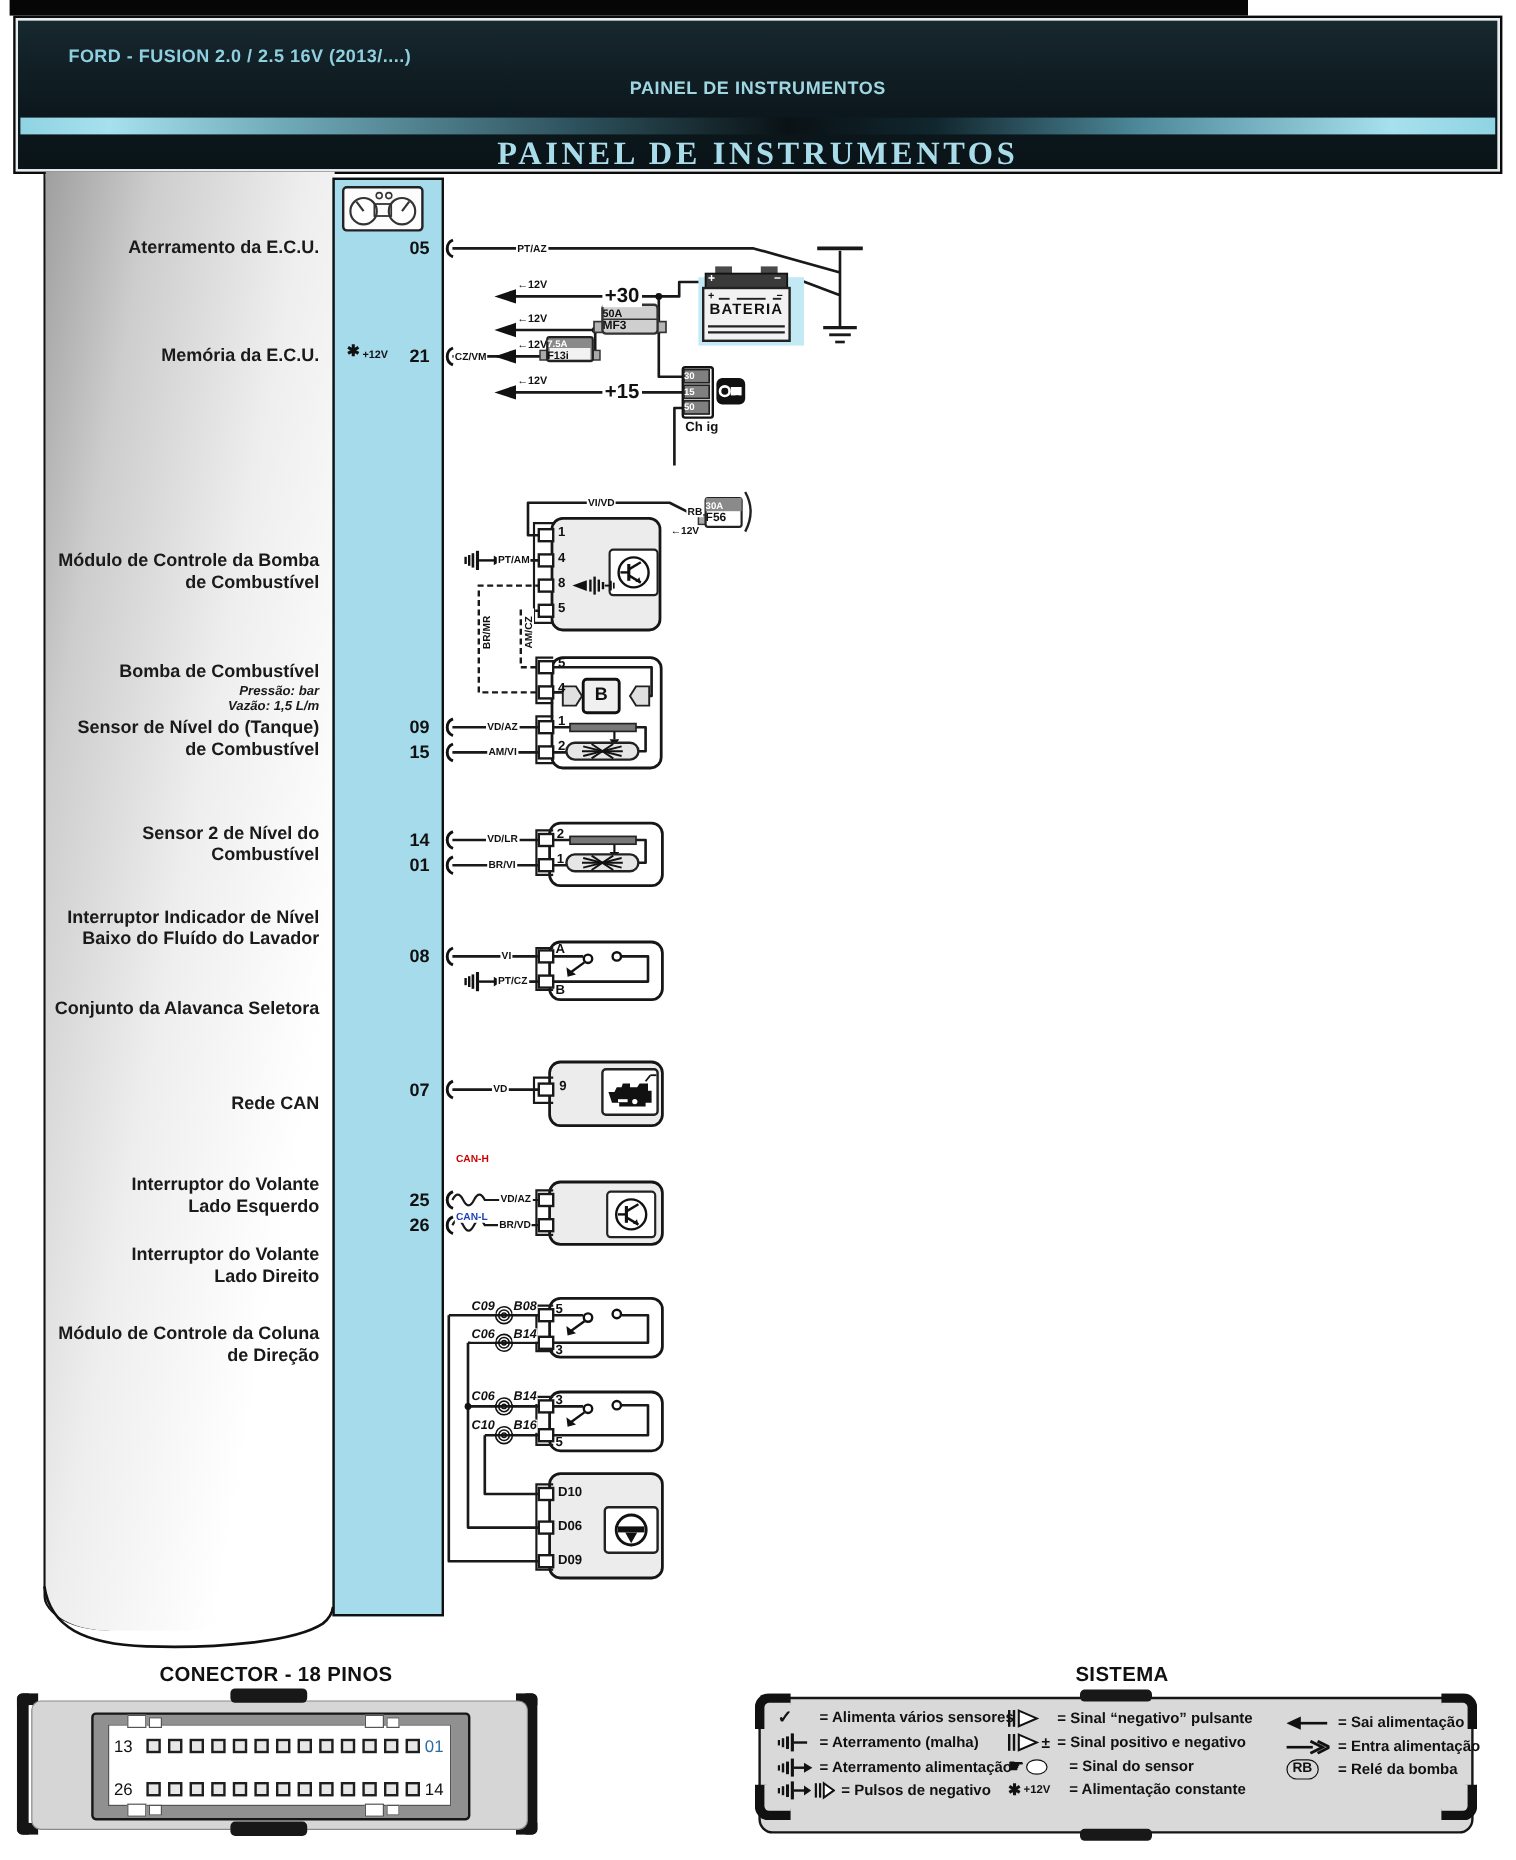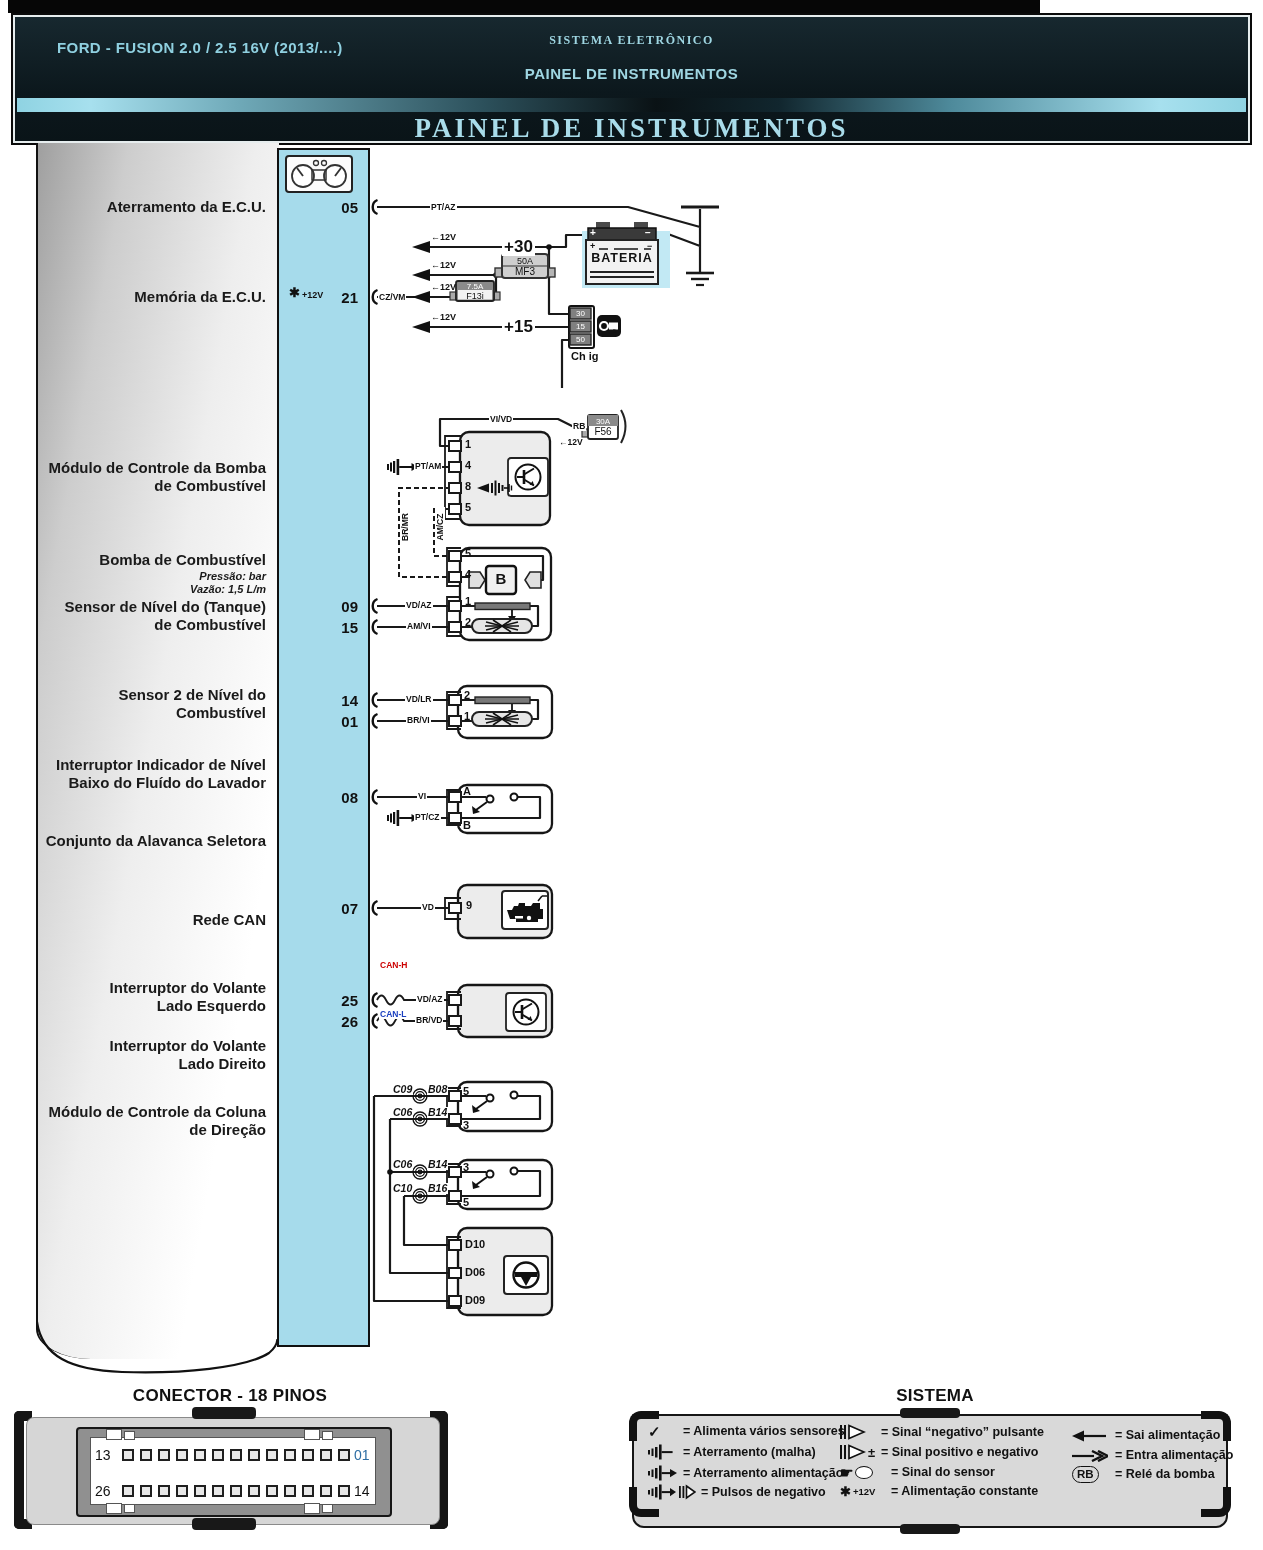--- a/index.html
+++ b/index.html
@@ -32,21 +32,21 @@
   .pin{position:absolute;left:316px;width:42px;text-align:right;font-size:15px;font-weight:bold}
   .wl{position:absolute;font-size:8.5px;font-weight:bold;background:#fff;line-height:10px;
       padding:0 1px;white-space:nowrap}
   .wlr{position:absolute;width:40px;text-align:center;font-size:8.5px;font-weight:bold;background:#fff;
        line-height:10px;transform:rotate(-90deg)}
   .cn{position:absolute;font-size:10.5px;font-weight:bold;font-style:italic;line-height:11px;background:#fff;padding:0 1px}
   .cp{position:absolute;font-size:11px;font-weight:bold;line-height:11px}
   .dp{position:absolute;font-size:11px;font-weight:bold;line-height:13px}
   .v12{position:absolute;font-size:9px;font-weight:bold;line-height:10px}
   .p30{position:absolute;font-size:17px;font-weight:bold;background:#fff;padding:0 2px;line-height:18px}
-  .fz{position:absolute;text-align:center;line-height:10px;font-weight:normal}
+  .fz{position:absolute;text-align:left;line-height:10px;font-weight:bold}
   .sec-title{position:absolute;text-align:center;font-size:17px;font-weight:bold;letter-spacing:.3px}
   
   .brk{position:absolute;width:18px;height:118px;box-sizing:border-box}
   .brk.l{border-left:10px solid #151515;border-top:10px solid #151515;border-bottom:10px solid #151515;border-radius:5px 0 0 5px}
   .brk.r{border-right:10px solid #151515;border-top:10px solid #151515;border-bottom:10px solid #151515;border-radius:0 5px 5px 0}
   .cbody{position:absolute;background:#d6d6d6;border:1.5px solid #8a8a8a;border-radius:8px}
   .ctab{position:absolute;background:#181818;border-radius:4px}
   .cshell{position:absolute;background:#909090;border:2.5px solid #161616;border-radius:4px}
   .cinner{position:absolute;background:#fff;border:1px solid #555}
   .cnotch{position:absolute;background:#fff;border:1px solid #555}
@@ -64,21 +64,20 @@
           font-size:11.5px;font-weight:bold;background:#d9d9d9}
 </style>
 </head>
 <body>
 
 <div class="page">
 
   <div class="hdr-strip"></div>
   <div class="hdr">
     <span class="hdr-model">FORD - FUSION 2.0 / 2.5 16V (2013/....)</span>
-    <span class="hdr-sys">SISTEMA ELETRÔNICO</span>
     <span class="hdr-sub">PAINEL DE INSTRUMENTOS</span>
     <div class="hdr-grad"></div>
     <span class="hdr-title">PAINEL DE INSTRUMENTOS</span>
   </div>
 
   <div class="panel"></div>
   <div class="bar"></div>
 
   <svg class="abs" style="left:0;top:0" width="1263" height="1550" viewBox="0 0 1263 1550">
     <defs>
@@ -415,21 +414,21 @@
   <span class="wl" style="left:572px;top:421px">RB</span>
   <span class="wl" style="left:414px;top:461px">PT/AM</span>
   <span class="wlr" style="left:420px;top:522px">AM/CZ</span>
   <span class="wlr" style="left:385px;top:522px">BR/MR</span>
   <span class="wl" style="left:405px;top:600px">VD/AZ</span>
   <span class="wl" style="left:406px;top:621px">AM/VI</span>
   <span class="wl" style="left:405px;top:694px">VD/LR</span>
   <span class="wl" style="left:406px;top:715px">BR/VI</span>
   <span class="wl" style="left:417px;top:791px">VI</span>
   <span class="wl" style="left:414px;top:812px">PT/CZ</span>
-  <span class="wl" style="left:421px;top:902px">VD</span>
+  <span class="wl" style="left:410px;top:902px">VD</span>
   <span class="wl" style="left:379px;top:960px;color:#cc0000">CAN-H</span>
   <span class="wl" style="left:379px;top:1009px;color:#1a3fbf">CAN-L</span>
   <span class="wl" style="left:416px;top:994px">VD/AZ</span>
   <span class="wl" style="left:415px;top:1015px">BR/VD</span>
 
   <span class="v12" style="left:431px;top:232px">←12V</span>
   <span class="v12" style="left:431px;top:260px">←12V</span>
   <span class="v12" style="left:431px;top:282px">←12V</span>
   <span class="v12" style="left:431px;top:312px">←12V</span>
   <span class="v12" style="left:559px;top:437px;font-size:8.5px">←12V</span>

